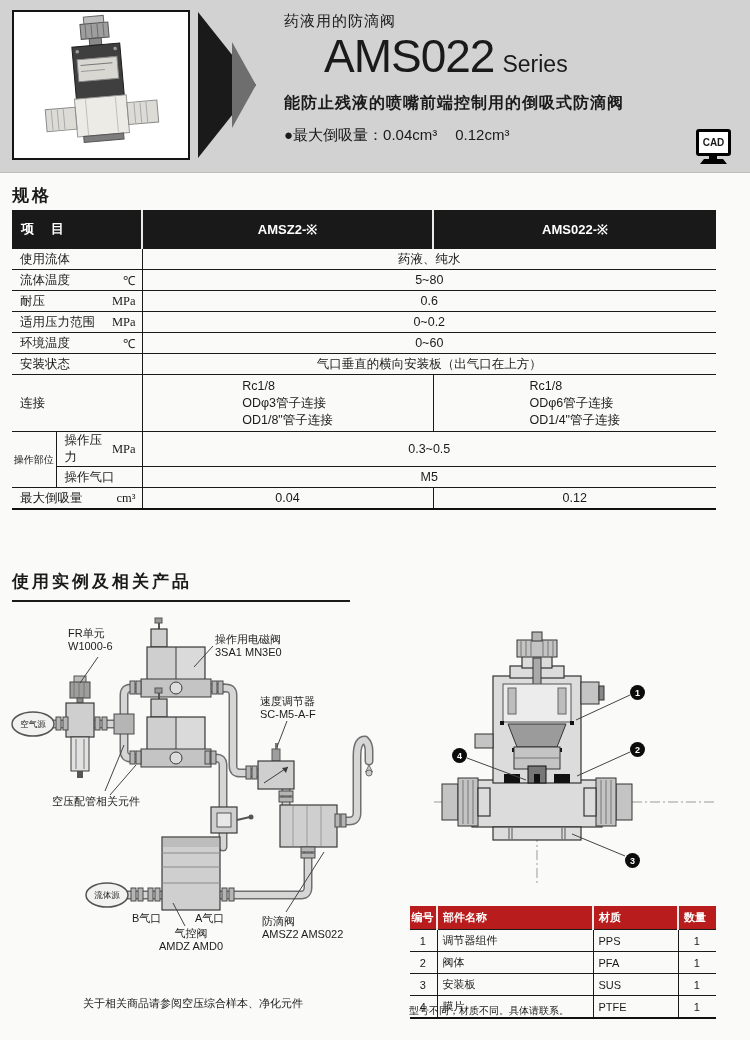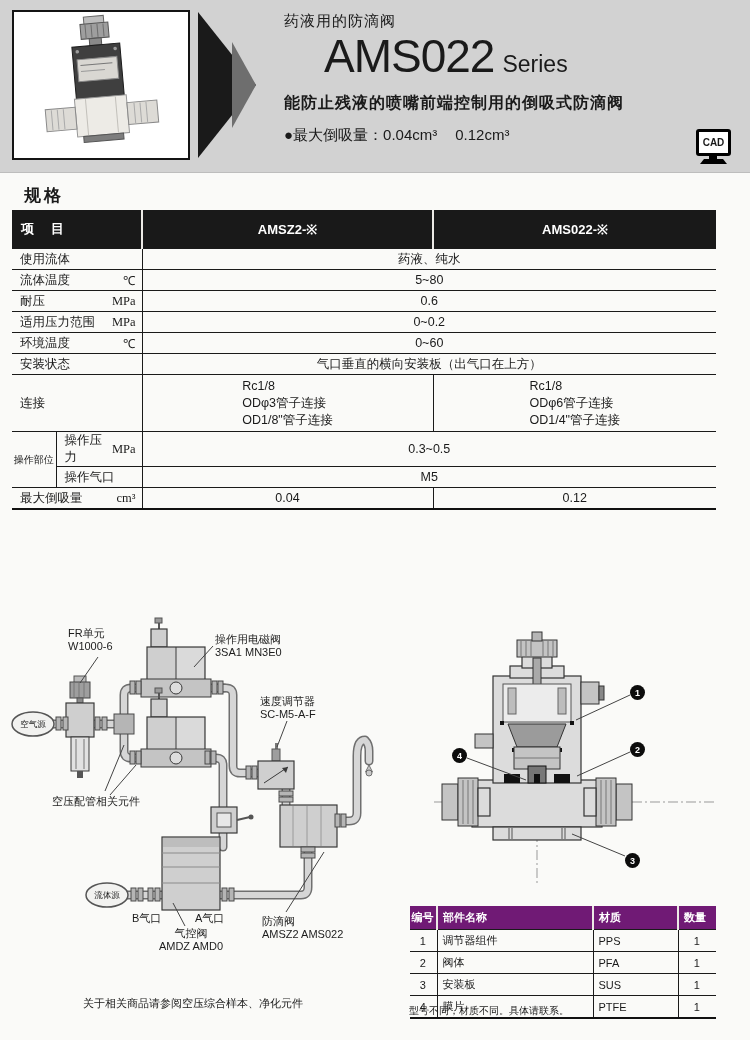--- a/index.html
+++ b/index.html
@@ -56,21 +56,21 @@
   .fit{fill:#b5b5b5;stroke:#4a4a4a;stroke-width:1;}
   .ell{fill:#f2f2f0;stroke:#555;stroke-width:1.5;}
   .ld{stroke:#444;stroke-width:1;fill:none;}
   .mtl{fill:#dcdcdc;stroke:#333;stroke-width:1.2;}
   .mtl2{fill:#c4c4c4;stroke:#333;stroke-width:1;}
   .dark{fill:#111;}
   .cl{stroke:#999;stroke-width:1;stroke-dasharray:10 3 2 3;fill:none;}
   .thin{stroke:#777;stroke-width:1;fill:none;}
   
   .parts{position:absolute;left:410px;top:906px;width:306px;table-layout:fixed;font-size:11px;}
-  .parts th{background:#701a75;color:#fff;font-size:11px;height:21px;text-align:left;padding-left:5px;border-left:2px solid #eceae6;}
+  .parts th{background:#b91c1c;color:#fff;font-size:11px;height:21px;text-align:left;padding-left:5px;border-left:2px solid #eceae6;}
   .parts th:first-child{border-left:none;text-align:center;padding-left:0;}
   .parts td{height:19px;border-top:1px solid #1a1a1a;border-left:1px solid #1a1a1a;padding-left:5px;}
   .parts td:first-child{border-left:none;text-align:center;padding-left:0;}
   .parts td.ctr{text-align:center;padding-left:0;}
   .parts tr.last td{border-bottom:2px solid #111;}
   .smallnote{position:absolute;font-size:10px;font-family:"Liberation Serif",serif;}
   .footnote{position:absolute;font-size:11px;line-height:13px;font-family:"Liberation Serif",serif;}
 </style>
 </head>
 <body>
@@ -129,21 +129,21 @@
       <span>●最大倒吸量：</span><b>0.04cm³</b><span class="sp"></span><b>0.12cm³</b>
     </div>
   </div>
 
   <div class="cad">
     <div class="scr">CAD</div>
     <div class="neck"></div>
     <div class="base"></div>
   </div>
 
-  <div class="sec" style="left:24px;top:184px;">规格</div>
+  <div class="sec" style="left:12px;top:184px;">规格</div>
 
   <table class="spec">
     <colgroup>
         <col style="width:44px">
         <col style="width:86px">
         <col style="width:291px">
         <col style="width:283px">
       </colgroup>
     <thead>
       <tr>
@@ -246,20 +246,21 @@
               <span>最大倒吸量</span>
               <span>cm³</span>
             </div>
           </td>
         <td class="val vline">0.04</td>
         <td class="val vline">0.12</td>
       </tr>
     </tbody>
   </table>
 
+  <div class="sec rule" style="left:12px;top:570px;width:338px;">使用实例及相关产品</div>
 
   <div class="diagram" style="left:10px;top:615px;width:365px;height:345px;">
     <svg width="365" height="345" viewBox="0 0 365 345">
 
       <path class="po" d="M42,109 H107"></path>
         <path class="pf" d="M42,109 H107"></path>
       <path class="po" d="M114,109 V80 Q114,73 121,73 H130"></path>
         <path class="pf" d="M114,109 V80 Q114,73 121,73 H130"></path>
       <path class="po" d="M130,73 H214"></path>
         <path class="pf" d="M130,73 H214"></path>

